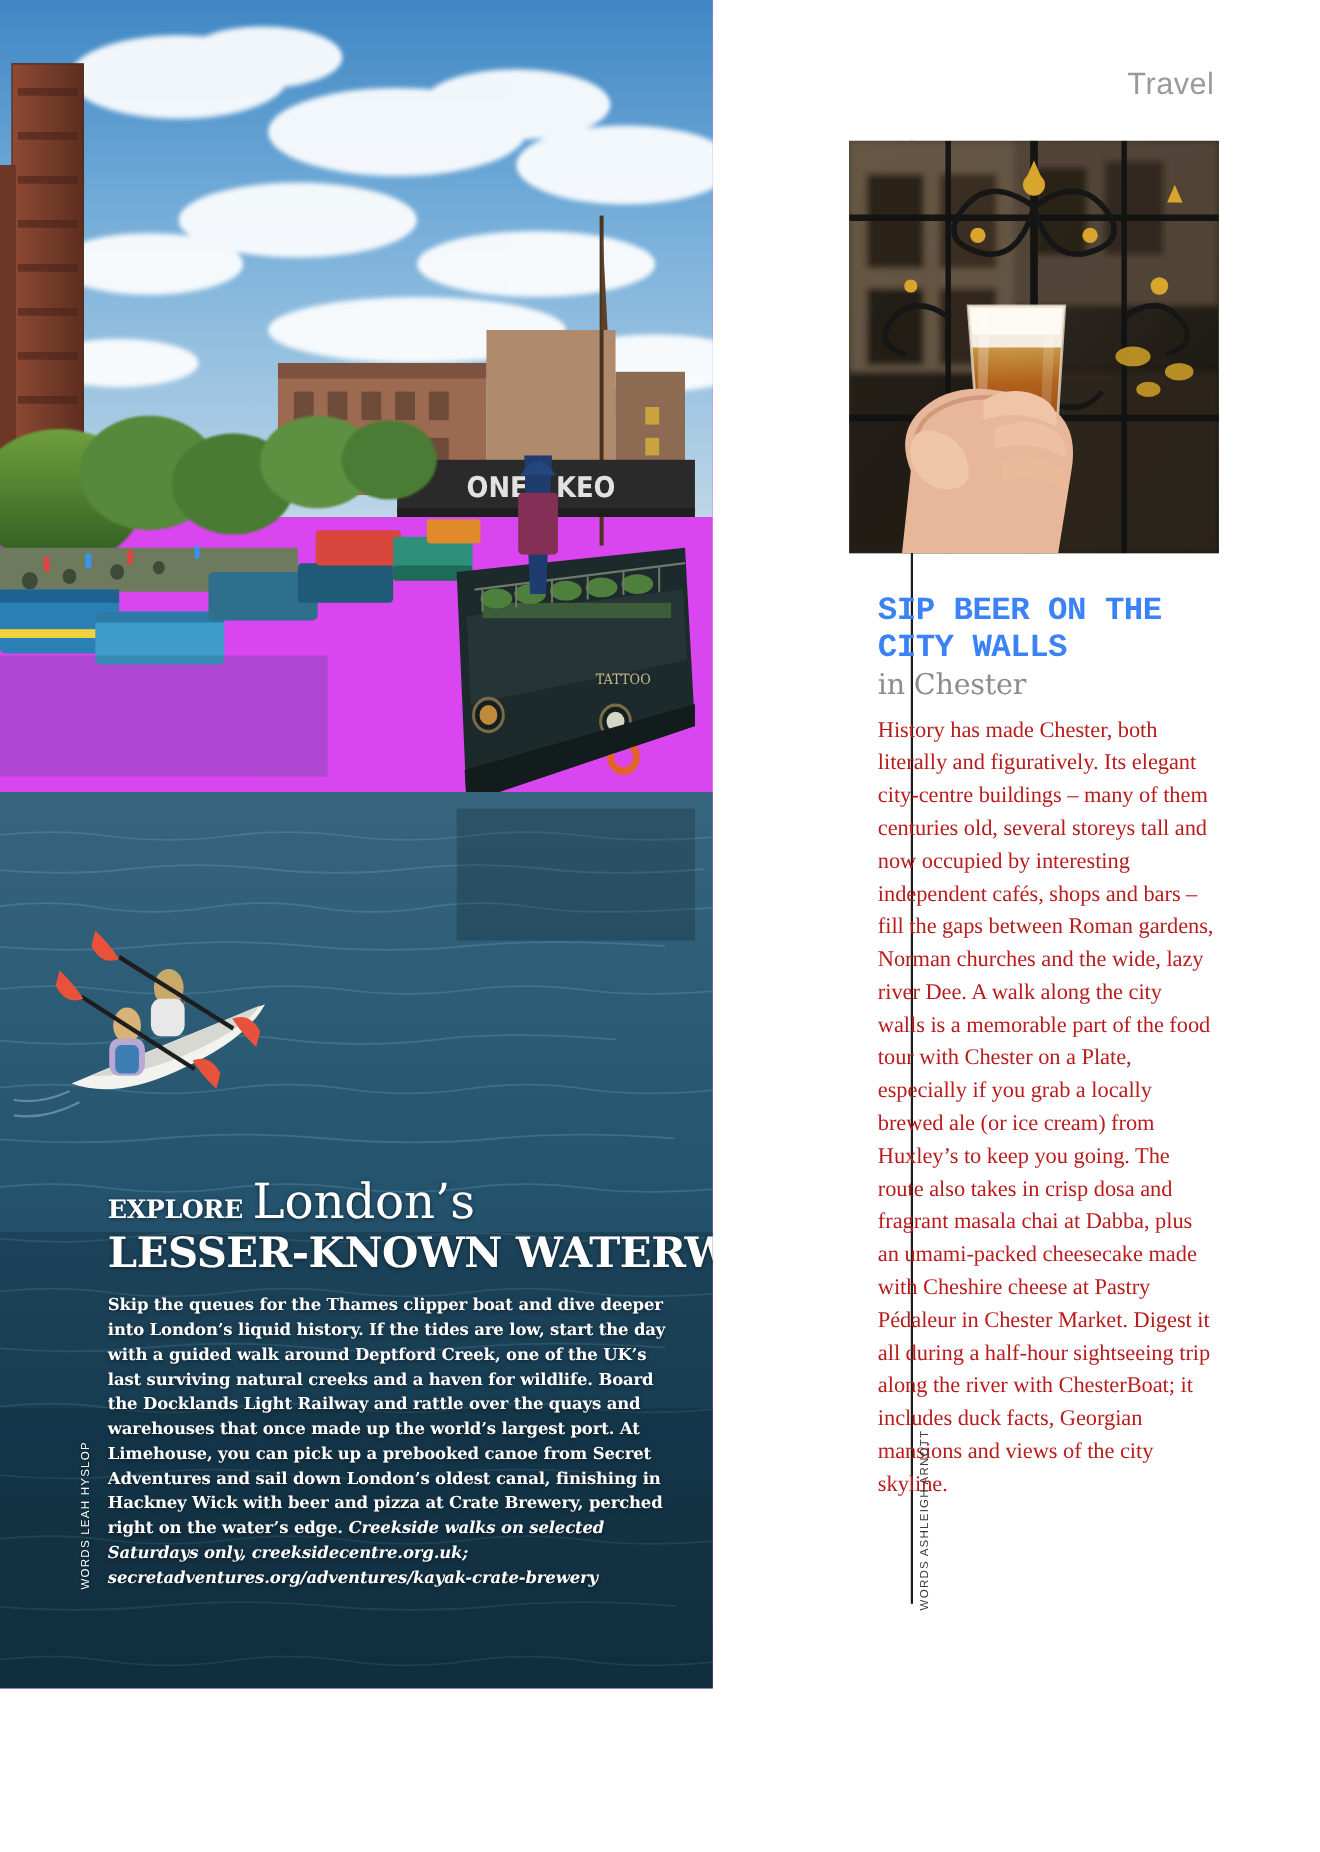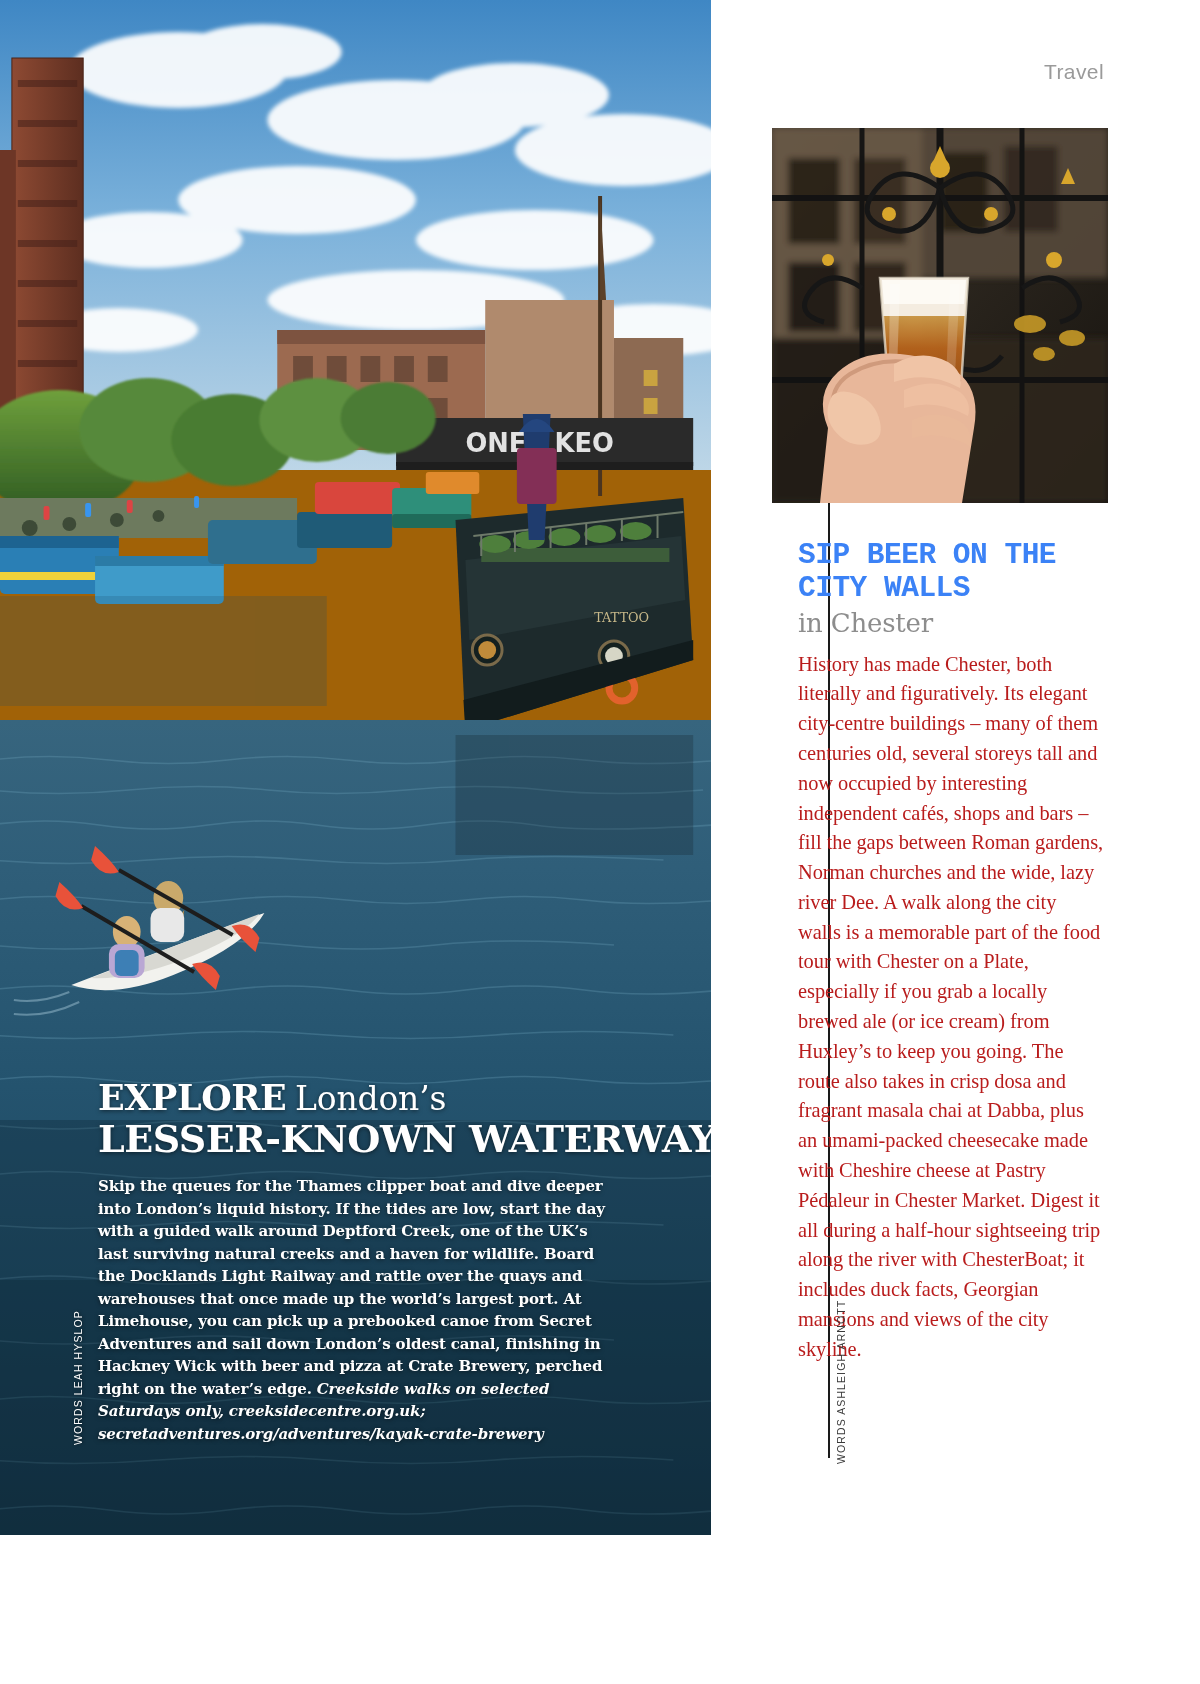--- a/index.html
+++ b/index.html
@@ -14,36 +14,36 @@
     overflow: hidden;
     font-family: "Liberation Serif", serif;
   }
 
   
   .page-header {
     position: absolute;
     top: 60px;
     right: 96px;
     font-family: "Liberation Sans", sans-serif;
-    font-size: 21px;
+    font-size: 28px;
     font-weight: 300;
     letter-spacing: 0.4px;
     color: #9a9a9a;
     text-align: center;
   }
 
   
   .left-feature {
     position: absolute;
     left: 0;
     top: 0;
-    width: 711px;
+    width: 648px;
     height: 1535px;
     overflow: hidden;
-    background: #a16207;
+    background: #d946ef;
   }
   .left-photo {
     position: absolute;
     inset: 0;
     width: 100%;
     height: 100%;
   }
   .left-photo svg { display: block; width: 100%; height: 100%; }
 
   .left-caption {
@@ -56,27 +56,27 @@
   }
   .kicker-line {
     font-size: 35px;
     line-height: 1.13;
     letter-spacing: 0.1px;
     margin: 0;
   }
   .kicker-strong {
     font-family: "DejaVu Serif", serif;
     font-weight: bold;
-    font-size: 35px;
+    font-size: 23px;
     letter-spacing: -0.4px;
   }
   .kicker-light {
     font-family: "DejaVu Serif", serif;
     font-weight: normal;
-    font-size: 33px;
+    font-size: 44px;
     letter-spacing: -0.2px;
   }
   .kicker-line2 {
     font-family: "DejaVu Serif", serif;
     font-weight: bold;
     font-size: 38px;
     letter-spacing: -0.5px;
     line-height: 1.13;
     margin: 0 0 14px 0;
     white-space: nowrap;

